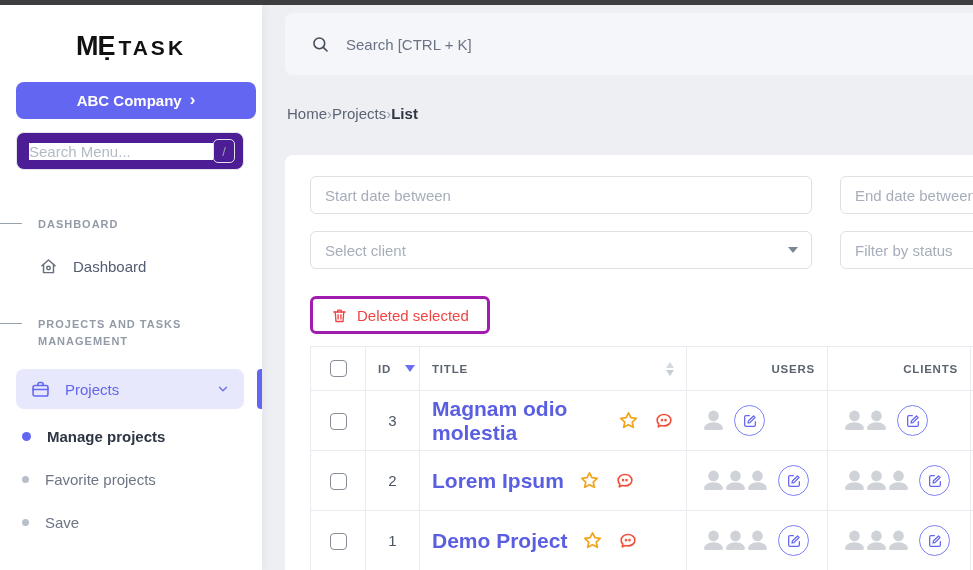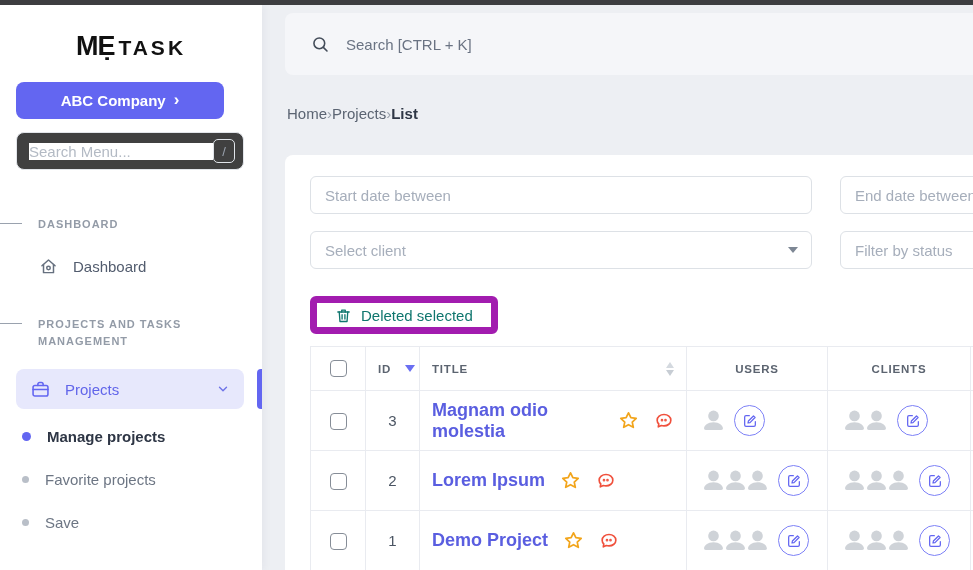--- a/index.html
+++ b/index.html
@@ -7,25 +7,25 @@
   body { font-family:"Liberation Sans", sans-serif; background:#edeff3; position:relative; }
   .topbar { position:absolute; top:0; left:0; width:973px; height:5px; background:#3d3d40; z-index:10; }
 
   
   .sidebar { position:absolute; top:5px; left:0; width:262px; height:565px; background:#ffffff;
              box-shadow:2px 0 8px rgba(40,40,80,0.05); z-index:5; }
   .logo { padding-top:26px; text-align:center; color:#111; white-space:nowrap; }
   .logo-me { font-size:27px; font-weight:800; letter-spacing:-1px; }
   .logo-task { font-size:21px; font-weight:700; letter-spacing:3px; margin-left:4px; }
   .ws-btn { margin:20px 16px 0; height:37px; background:#6366f1; border:none; border-radius:8px;
-            width:208px; color:#fff; font-size:15px; font-weight:700; cursor:pointer;
+            width:240px; color:#fff; font-size:15px; font-weight:700; cursor:pointer;
             display:flex; align-items:center; justify-content:center; gap:8px; font-family:inherit; }
   .ws-chev { font-size:17px; font-weight:700; line-height:1; margin-top:-2px; }
   .menu-search { margin:13px 16px 0; height:38px; width:228px; border:1px solid #e2e5ea; border-radius:8px;
-                 background:#404040; display:flex; align-items:center; padding:0 8px 0 12px; }
+                 background:#4c1d95; display:flex; align-items:center; padding:0 8px 0 12px; }
   .menu-search input { border:none; outline:none; flex:1; font-size:15px; font-family:inherit; color:#444; min-width:0; }
   .menu-search input::placeholder { color:#b3bac4; }
   .slash-key { width:22px; height:24px; border:1px solid #e0e4e9; border-radius:5px; color:#9aa2ae;
                font-size:13px; display:flex; align-items:center; justify-content:center;
                box-shadow:0 1px 1px rgba(0,0,0,0.05); }
   .sec-title { position:relative; margin:46px 0 0; padding-left:38px; padding-right:24px;
                font-size:11px; font-weight:700; letter-spacing:1px; color:#939ba7; line-height:17px; }
   .sec-title.second { margin-top:39px; }
   .sec-title::before { content:""; position:absolute; left:0; top:7px; width:22px; height:1px; background:#9aa2ae; }
   .nav-item { display:flex; align-items:center; gap:14px; margin-top:23px; padding:0 16px 0 38px;
@@ -67,45 +67,45 @@
              font-size:15px; font-family:inherit; color:#7f1d1d; padding:0 14px; outline:none; }
   .f-input::placeholder { color:#a6aebb; }
   .f-select { position:relative; }
   .f-select .caret { position:absolute; right:14px; top:16px; width:0; height:0;
                      border-left:5px solid transparent; border-right:5px solid transparent;
                      border-top:6px solid #7d8794; pointer-events:none; }
 
   .actions { margin-top:27px; display:flex; gap:7px; }
   .btn { height:38px; border-radius:6px; background:#fff; font-size:15px; font-family:inherit;
          display:flex; align-items:center; gap:9px; padding:0 18px; cursor:pointer; }
-  .btn-danger { border:7px solid #a21caf; color:#0f766e; }
+  .btn-danger { border:3px solid #a21caf; color:#ef4444; }
   .btn-primary { border:1px solid #6366f1; color:#6366f1; margin-left:1px; }
 
   
   table { border-collapse:collapse; table-layout:fixed; width:712px; margin-top:12px; }
   col.c1{width:55px;} col.c2{width:54px;} col.c3{width:267px;} col.c4{width:141px;} col.c5{width:143px;} col.c6{width:52px;}
   th, td { border:1px solid #e9ebf0; border-bottom:1px solid #e9ebf0; }
   table { border-right:none; }
   th { height:44px; font-size:11.5px; font-weight:700; letter-spacing:0.8px; color:#5c6470;
-       text-align:center; padding:0 12px; background:#fff; }
+       text-align:right; padding:0 12px; background:#fff; }
   td { height:60px; padding:0 12px; background:#fff; }
   .th-flex { display:flex; align-items:center; }
   .th-title { display:flex; align-items:center; justify-content:space-between; }
   .tri-down { width:0; height:0; border-left:5px solid transparent; border-right:5px solid transparent;
               border-top:7px solid #6a6ff2; margin-left:14px; }
   .sort-stack { display:flex; flex-direction:column; gap:2px; align-items:center; }
   .sort-stack .up { width:0;height:0;border-left:4.5px solid transparent;border-right:4.5px solid transparent;
                     border-bottom:6px solid #d4d9df; }
   .sort-stack .down { width:0;height:0;border-left:4.5px solid transparent;border-right:4.5px solid transparent;
                       border-top:6px solid #c7cdd4; }
   .checkbox { display:inline-block; width:17px; height:17px; border:1.6px solid #868d97; border-radius:4px;
               background:#fff; cursor:pointer; vertical-align:middle; }
   td.c-check, th.c-check { text-align:center; padding:0; }
   td.c-id { text-align:center; color:#4b5563; font-size:15px; }
-  .row-title { color:#5a5ee0; font-weight:700; font-size:18px; cursor:pointer; }
+  .row-title { color:#5a5ee0; font-weight:700; font-size:21px; cursor:pointer; }
   .title-cell { display:flex; align-items:center; gap:15px; }
   .icon-btn { display:inline-flex; cursor:pointer; }
   .people-cell { display:flex; align-items:center; }
   .avatars { display:flex; align-items:center; }
   .avatars .av { display:flex; margin-right:-7px; color:#cfd3d8; }
   .edit-btn { width:31px; height:31px; border-radius:50%; border:1.7px solid #7d81f7; background:#fff;
               display:flex; align-items:center; justify-content:center; color:#6366f1; cursor:pointer;
               margin-left:13px; flex:none; }
 </style>
 </head>

